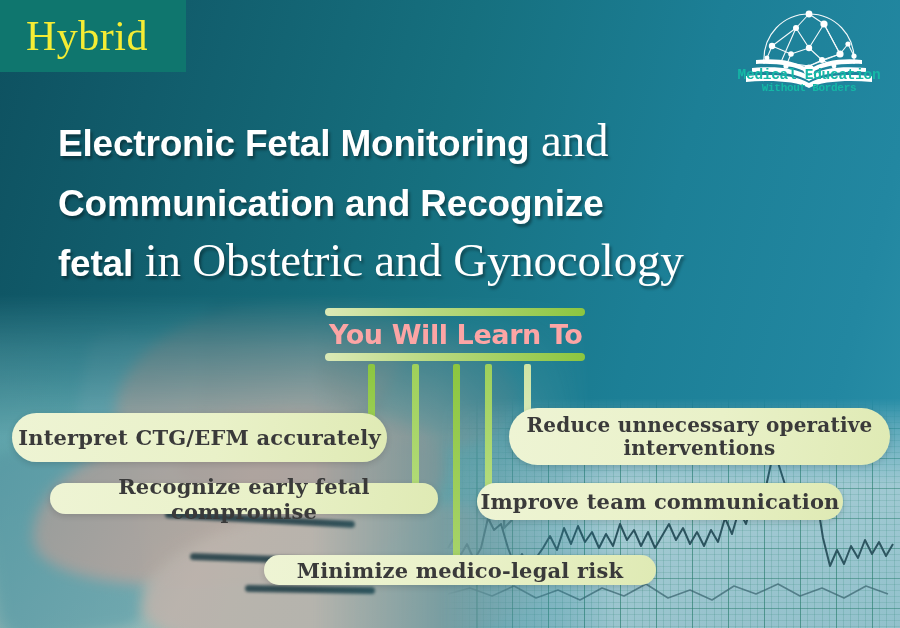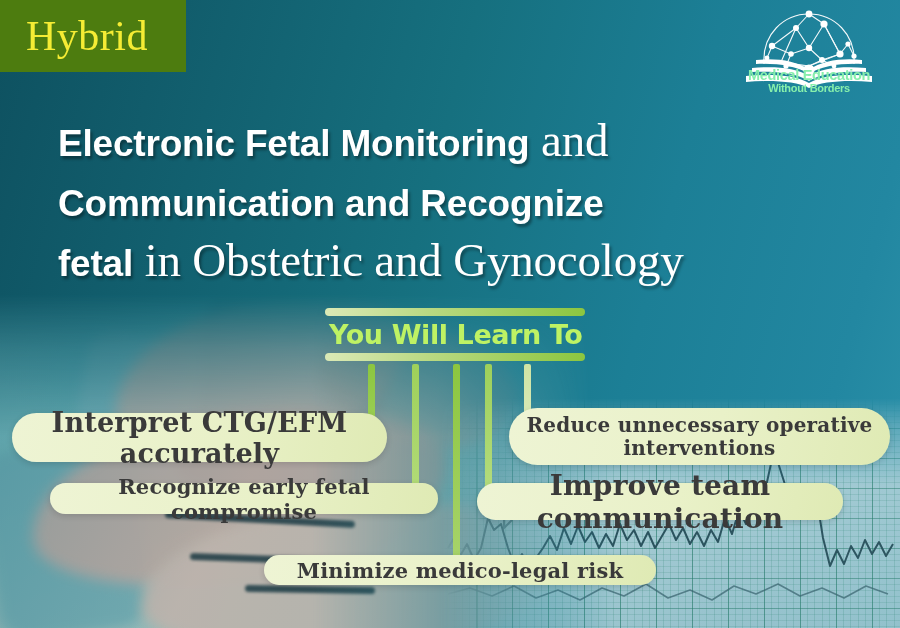--- a/index.html
+++ b/index.html
@@ -113,21 +113,21 @@
       linear-gradient(160deg, #d8e6ea 0%, #c6dde2 40%, #a9ccd4 100%);
   }
   .ctg-trace { position: absolute; inset: 0; }
 
   
   .hybrid-badge {
     position: absolute;
     left: 0; top: 0;
     width: 186px;
     height: 72px;
-    background: #4d7c0f;
+    background: #0f766e;
     display: flex;
     align-items: center;
     padding-left: 26px;
   }
   .hybrid-badge .label {
     color: #f5ec34;
     font-family: "Liberation Serif", serif;
     font-size: 42px;
     line-height: 1;
     letter-spacing: .5px;
@@ -140,22 +140,22 @@
     top: 4px;
     width: 146px;
     height: 104px;
     text-align: center;
   }
   .logo svg { display: block; }
   .logo-text {
     position: absolute;
     left: 0; right: 0;
     bottom: 14px;
-    color: #86efac;
-    font-family: Liberation Sans, sans-serif;
+    color: #14b8a6;
+    font-family: Liberation Mono, monospace;
     font-weight: bold;
     font-size: 14.5px;
     letter-spacing: -.3px;
     line-height: 1.02;
   }
   .logo-text .l2 { font-size: 11px; display: block; }
 
   
   .title {
     position: absolute;
@@ -183,21 +183,21 @@
     top: 308px;
     width: 260px;
   }
   .ywlt-bar {
     width: 100%;
     height: 8px;
     border-radius: 5px;
     background: linear-gradient(to right, #dbe9b6 0%, #b9d982 40%, #8cc63f 100%);
   }
   .ywlt-title {
-    color: #bef264;
+    color: #fca5a5;
     font-family: "DejaVu Sans", sans-serif;
     font-weight: bold;
     font-size: 27px;
     line-height: 31px;
     margin: 3px 0 3px 4px;
     letter-spacing: -.4px;
   }
 
   
   .connector {
@@ -214,24 +214,24 @@
     color: #3a3a3a;
     font-family: "DejaVu Serif", "Liberation Serif", serif;
     font-weight: bold;
     display: flex;
     align-items: center;
     justify-content: center;
     text-align: center;
     box-shadow: 0 2px 6px rgba(0,0,0,.14);
     letter-spacing: .2px;
   }
-  .pill.p1 { left: 12px;  top: 413px; width: 375px; height: 49px; font-size: 27px; }
+  .pill.p1 { left: 12px;  top: 413px; width: 375px; height: 49px; font-size: 21px; }
   .pill.p2 { left: 509px; top: 408px; width: 381px; height: 57px; font-size: 20px; line-height: 23px; padding: 0 16px; }
   .pill.p3 { left: 50px;  top: 483px; width: 388px; height: 31px; font-size: 21px; }
-  .pill.p4 { left: 477px; top: 483px; width: 366px; height: 37px; font-size: 28px; }
+  .pill.p4 { left: 477px; top: 483px; width: 366px; height: 37px; font-size: 21px; }
   .pill.p5 { left: 264px; top: 555px; width: 392px; height: 30px; font-size: 21px; }
 </style>
 </head>
 <body>
 
 <div id="poster">
 
   <div class="bg-base"></div>
 
   <div class="bg-photo">

